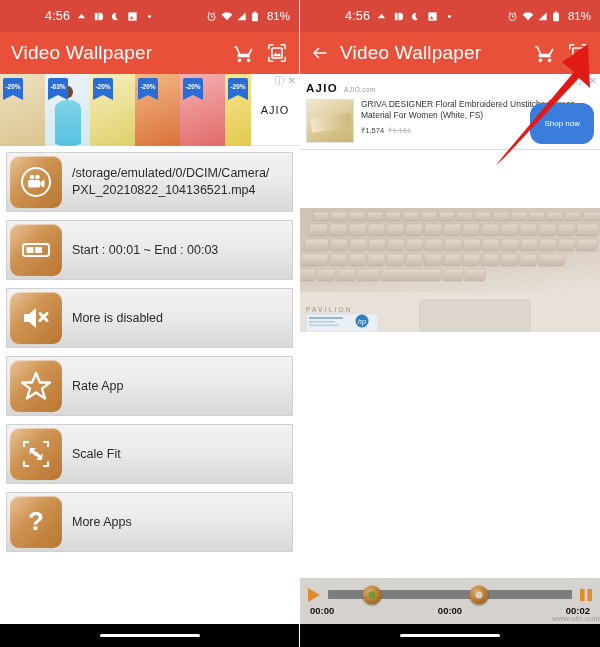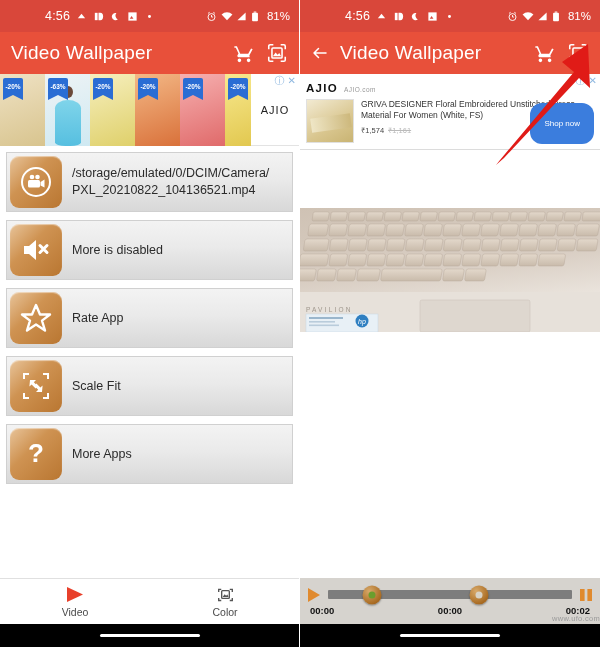--- a/index.html
+++ b/index.html
@@ -245,20 +245,30 @@
               <circle cx="17" cy="17" r="14" fill="none" stroke="#fff" stroke-width="2"></circle>
               <circle cx="13" cy="12" r="2.3" fill="#fff"></circle>
               <circle cx="18.5" cy="12" r="2.3" fill="#fff"></circle>
               <rect x="9" y="15" width="12" height="7.5" rx="1.5" fill="#fff"></rect>
               <path d="M21.5 17 L25.5 14.6 V22.6 L21.5 20.4Z" fill="#fff"></path>
             </svg>
         </div>
         <div class="row-label"><span>/storage/emulated/0/DCIM/Camera/<br>PXL_20210822_104136521.mp4</span></div>
       </div>
 
+      <div class="row">
+        <div class="row-icon">
+          <svg width="34" height="34" viewBox="0 0 34 34">
+              <rect x="4" y="11" width="26" height="12" rx="2.5" fill="none" stroke="#fff" stroke-width="2"></rect>
+              <rect x="7.5" y="14" width="7" height="6" fill="#fff"></rect>
+              <rect x="16" y="14" width="7" height="6" fill="#fff"></rect>
+            </svg>
+        </div>
+        <div class="row-label">Start : 00:01 ~ End : 00:03</div>
+      </div>
 
       <div class="row">
         <div class="row-icon">
           <svg width="34" height="34" viewBox="0 0 34 34">
               <path d="M5 13h5l7-6v20l-7-6H5z" fill="#fff"></path>
               <path d="M21 12.5 L28 19.5 M28 12.5 L21 19.5" stroke="#fff" stroke-width="3" stroke-linecap="round"></path>
             </svg>
         </div>
         <div class="row-label">More is disabled</div>
       </div>
@@ -289,40 +299,20 @@
         <div class="row-icon">
           <svg width="34" height="34" viewBox="0 0 34 34">
               <text x="17" y="25" font-family="Liberation Sans, sans-serif" font-size="26" font-weight="bold" fill="#fff" text-anchor="middle">?</text>
             </svg>
         </div>
         <div class="row-label">More Apps</div>
       </div>
 
     </div>
 
-    <div class="botnav">
-      <div class="botnav-item">
-        <span>
-          <svg width="20" height="17" viewBox="0 0 20 17">
-              <path d="M2 1 L18 8.5 L2 16Z" fill="#E8402B"></path>
-            </svg>
-        </span>
-        <span class="botnav-label">Video</span>
-      </div>
-      <div class="botnav-item">
-        <span>
-          <svg width="19" height="17" viewBox="0 0 22 20" fill="none" stroke="#555" stroke-width="1.6">
-            <path d="M3 7V4h3M16 4h3v3M19 14v3h-3M6 17H3v-3"></path>
-            <rect x="6.5" y="5.5" width="9" height="9" rx="1"></rect>
-            <path d="M7.6 13 L10 9.6 L11.7 11.6 L13.2 10 L14.6 13Z" fill="#555" stroke="none"></path>
-          </svg>
-        </span>
-        <span class="botnav-label">Color</span>
-      </div>
-    </div>
 
     <div class="navbar-sys">
       <div class="navbar-pill"></div>
     </div>
   </div>
 
   <div class="screen right">
 
     <div class="statusbar">
       <div class="sb-left">

